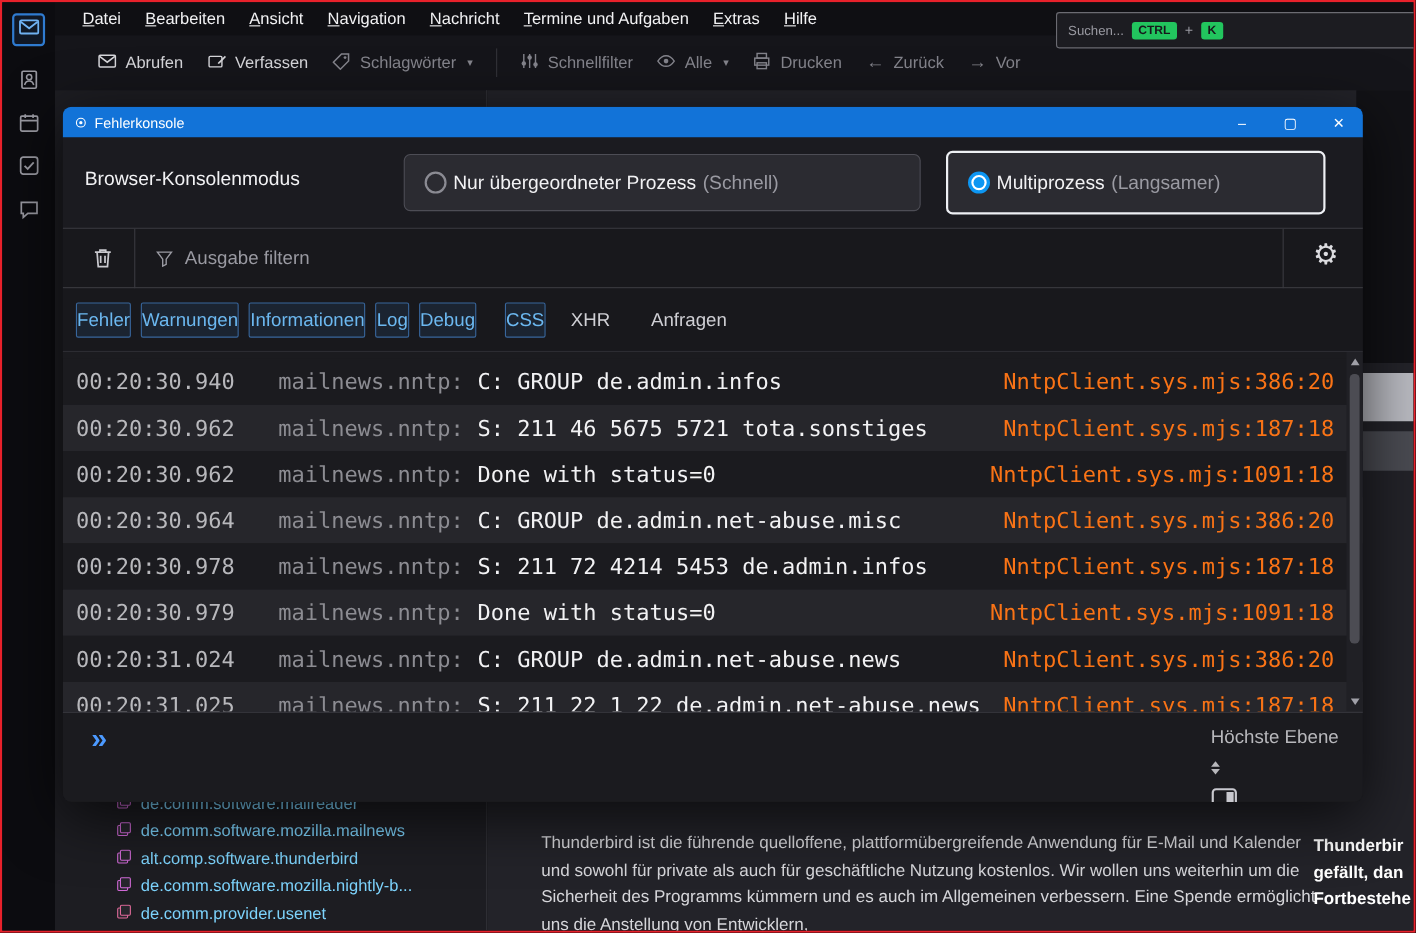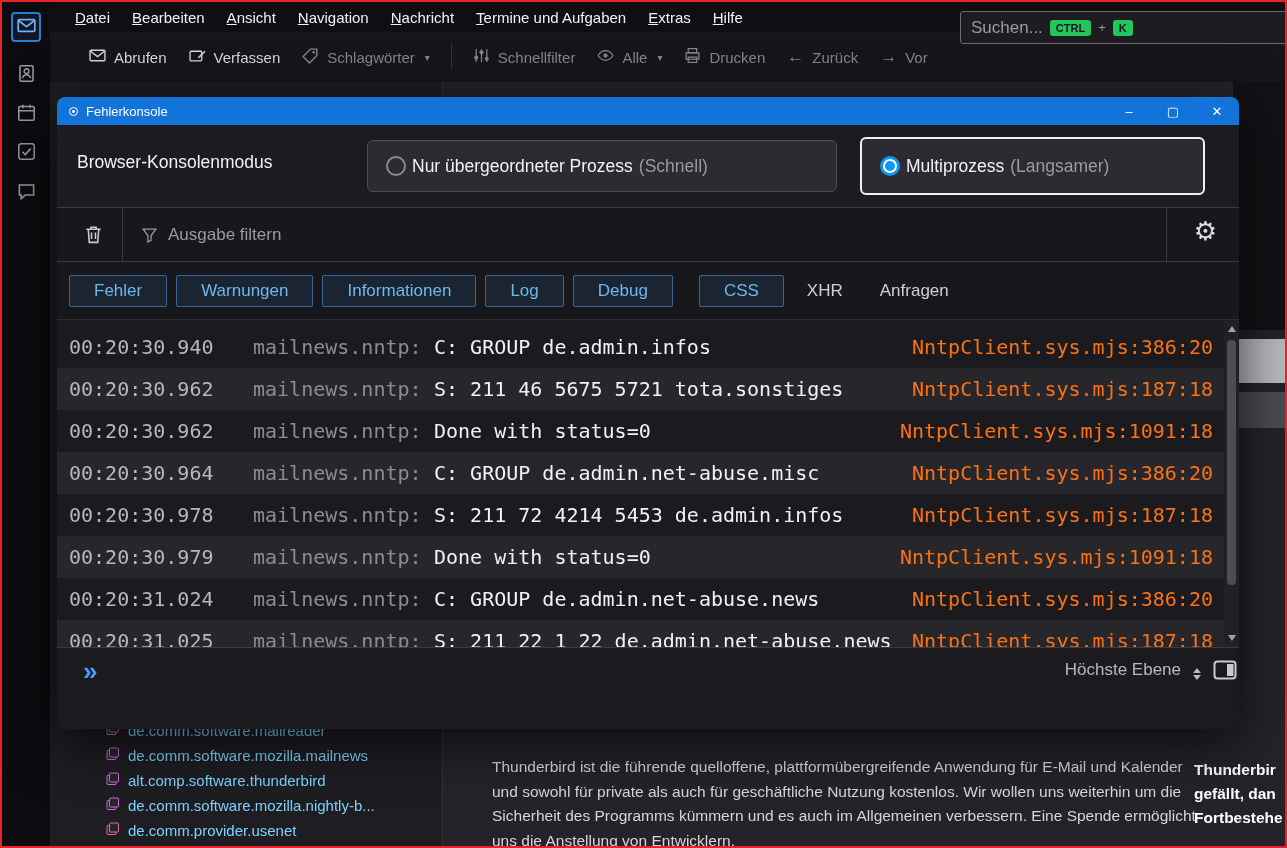--- a/index.html
+++ b/index.html
@@ -21,21 +21,21 @@
   .tbtn svg { width:17px; height:17px; }
   .bright { color:#d6d6da; }
   .dim { color:#84848c; }
   .caret { font-size:10px; margin-left:2px; }
   .tsep { width:1px; height:26px; background:#34343a; margin:0 10px; }
   .arrowglyph { font-size:17px; }
 
   .search { position:absolute; left:958px; top:9px; width:330px; height:33px;
             border:1px solid #6b6b72; border-radius:3px; background:#1c1c21;
             display:flex; align-items:center; gap:7px; padding:0 10px; }
-  .search .ph { color:#9a9aa2; font-size:17px; }
+  .search .ph { color:#9a9aa2; font-size:12px; }
   .kbd { background:#22c55e; color:#17171b; font-size:11px; font-weight:bold;
          border-radius:3px; padding:2px 6px; }
   .kplus { color:#9a9aa2; font-size:13px; }
 
   
   .spaces { position:absolute; left:0; top:0; width:48px; height:100%; background:#0c0c10; }
   .space { position:absolute; left:9px; width:30px; height:30px; display:flex;
            align-items:center; justify-content:center; color:#9a9aa2; border-radius:4px; }
   .space svg { width:19px; height:19px; }
   .space.active { border:2px solid #2f7bd0; color:#6fb1f2; background:rgba(40,100,180,.14); }
@@ -91,21 +91,21 @@
   .ctools svg { width:21px; height:21px; }
   .trashbtn { margin-left:26px; color:#c9c9ce; display:flex; }
   .csep { width:1px; height:54px; background:#3a3a40; margin:0 18px; }
   .filterbox { display:flex; align-items:center; gap:10px; color:#9a9aa2; font-size:17px; }
   .filterbox svg { width:17px; height:17px; }
   .gearbtn { position:absolute; right:22px; top:8px; font-size:26px; color:#dcdce0; }
   .gearsep { position:absolute; right:72px; top:0; width:1px; height:54px; background:#3a3a40; }
 
   .tabsrow { height:58px; flex:none; display:flex; align-items:center; gap:9px;
              padding-left:12px; border-bottom:1px solid #2c2c32; }
-  .ftab { font-size:17px; padding:5px 24px; border-radius:2px; white-space:nowrap; }
+  .ftab { font-size:17px; padding:5px 0; border-radius:2px; white-space:nowrap; }
   .ftab.on { color:#6cb8f0; border:1px solid #38669c; background:rgba(44,94,150,.18); }
   .ftab.off { color:#cfcfd4; border:1px solid transparent; padding:5px 13px; }
   .gapleft { margin-left:17px; }
 
   .logarea { height:327px; flex:none; position:relative; overflow:hidden; background:#1b1b1f;
              padding-top:6px; }
   .logrow { height:42px; display:flex; align-items:center;
             font-family:"DejaVu Sans Mono", monospace; font-size:20px; }
   .logrow:nth-child(odd) { background:#1b1b1f; }
   .logrow:nth-child(even) { background:#26262b; }
@@ -117,21 +117,21 @@
   .vscroll { position:absolute; right:0; top:0; bottom:0; width:15px; background:#202025; }
   .vthumb { position:absolute; left:3px; top:20px; width:9px; height:245px;
             background:#4c4c53; border-radius:4px; }
   .tri { position:absolute; left:3.5px; width:0; height:0;
          border-left:4px solid transparent; border-right:4px solid transparent; }
   .tri.up { top:6px; border-bottom:6px solid #a0a0a8; }
   .tri.down { bottom:6px; border-top:6px solid #a0a0a8; }
 
   .cfooter { flex:1; background:#1b1b1f; border-top:1px solid #3a3a40; position:relative; }
   .prompt { position:absolute; left:26px; top:8px; font-size:26px; font-weight:bold; color:#4c9aff; }
-  .scopewrap { position:absolute; right:2px; top:12px; display:flex; align-items:flex-end; gap:12px; }
+  .scopewrap { position:absolute; right:22px; top:12px; display:flex; align-items:flex-start; gap:12px;flex-direction:column; }
   .scopetext { color:#b8b8bc; font-size:17px; }
   .sorticon { display:flex; flex-direction:column; gap:2px; }
   .sorticon i { display:block; width:0; height:0; border-left:4px solid transparent;
                 border-right:4px solid transparent; }
   .sorticon .u { border-bottom:5px solid #b8b8bc; }
   .sorticon .d { border-top:5px solid #b8b8bc; }
 </style>
 </head>
 <body>
 

